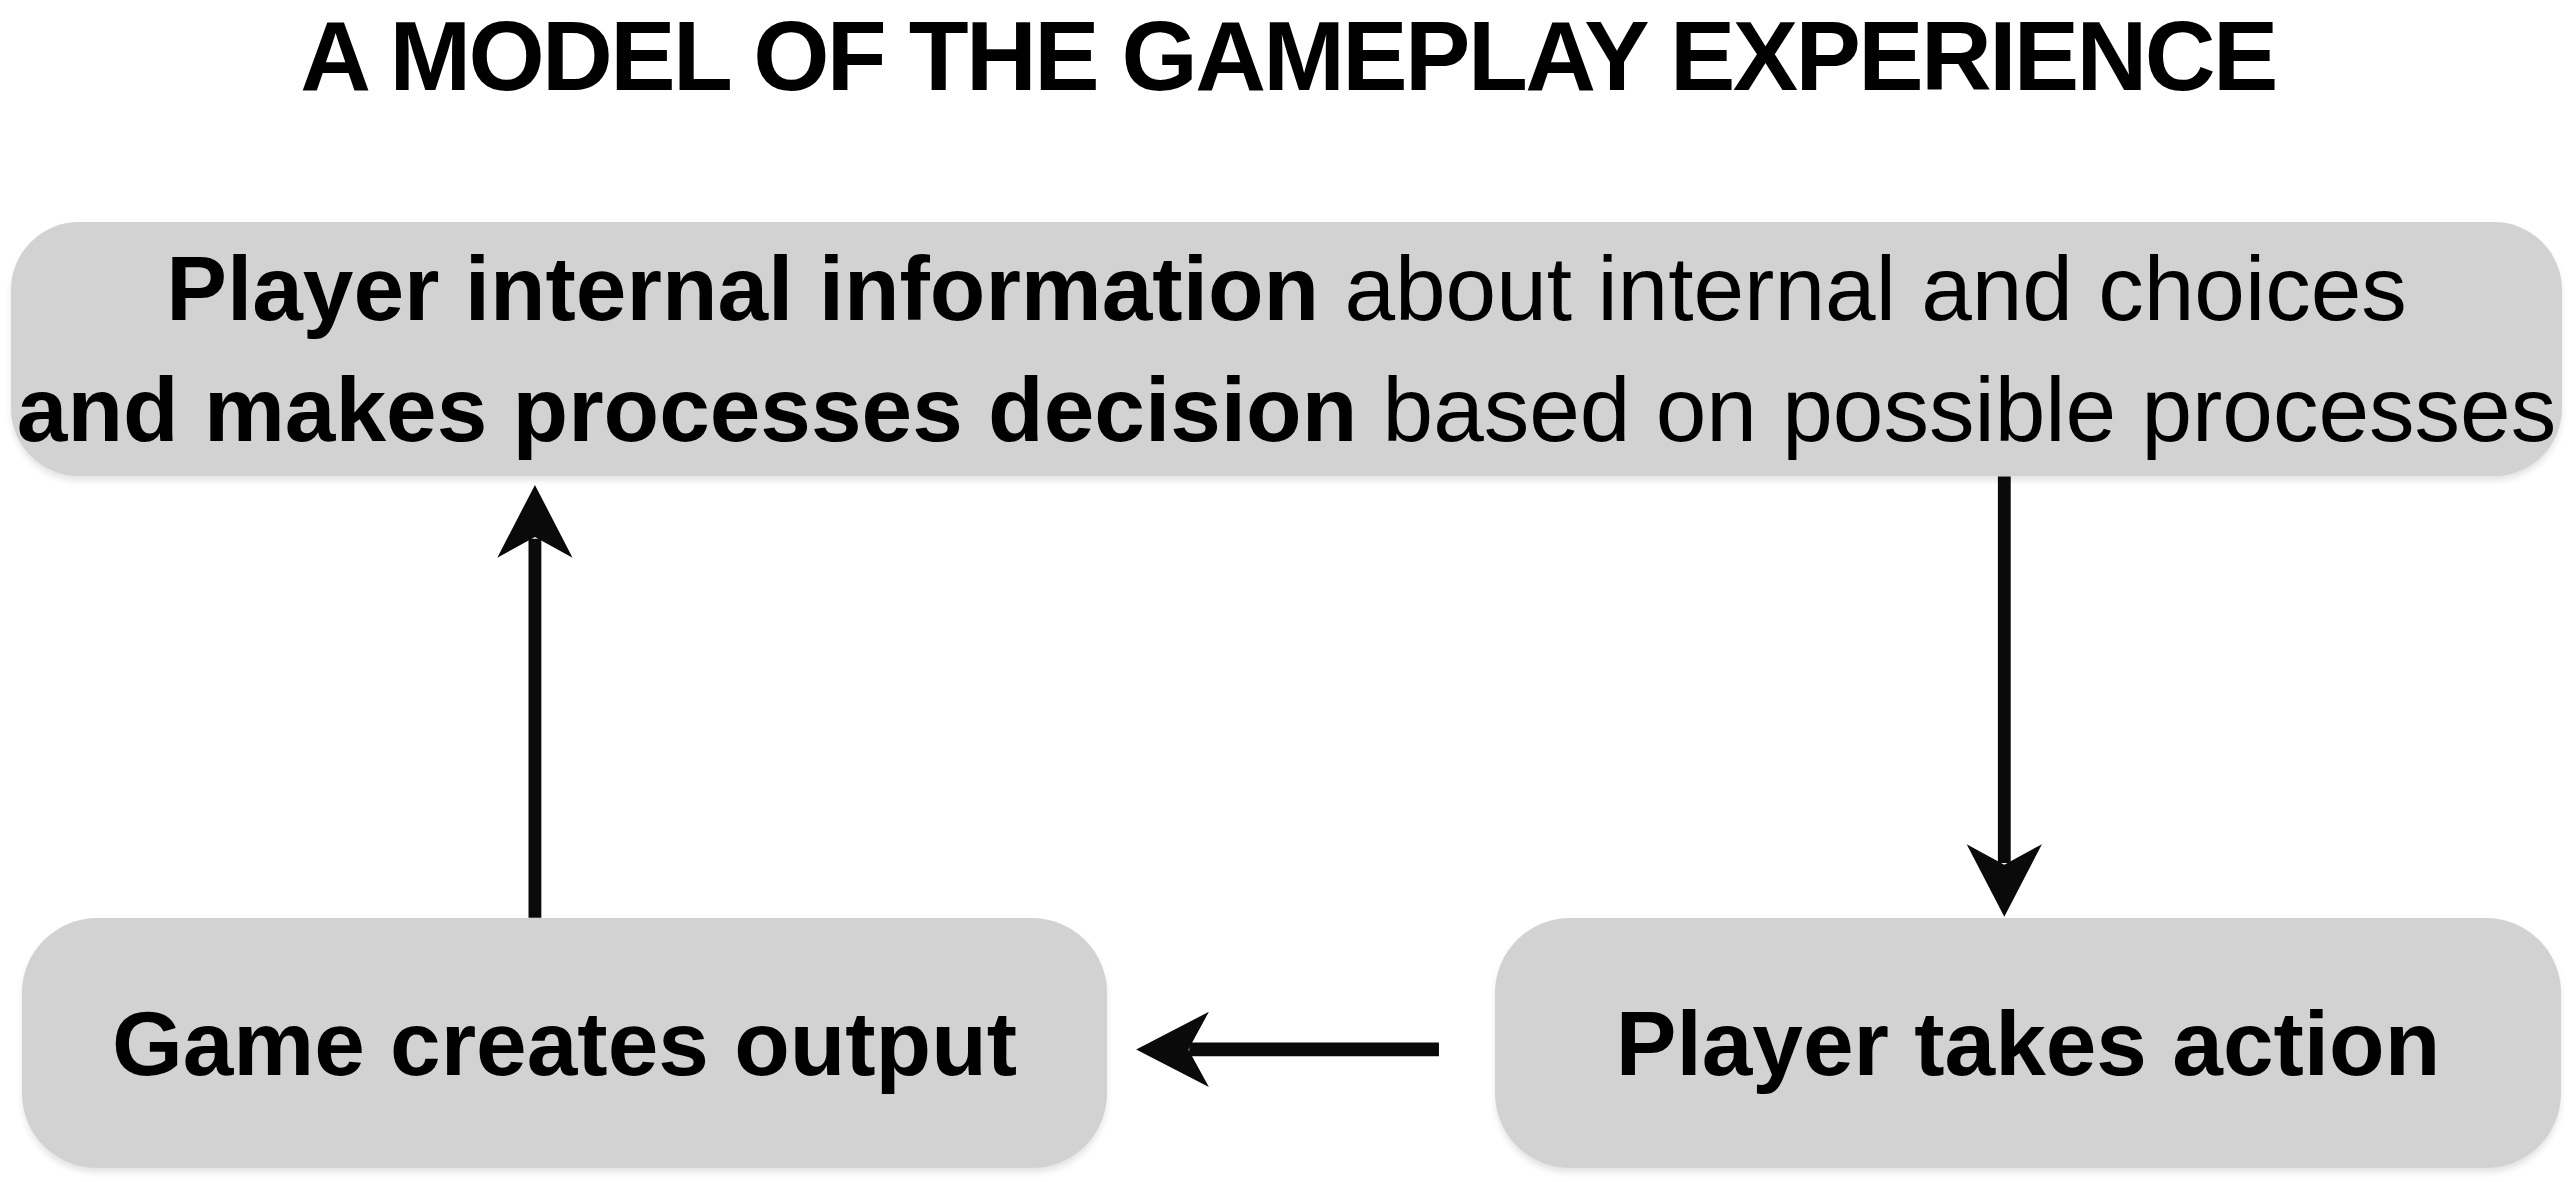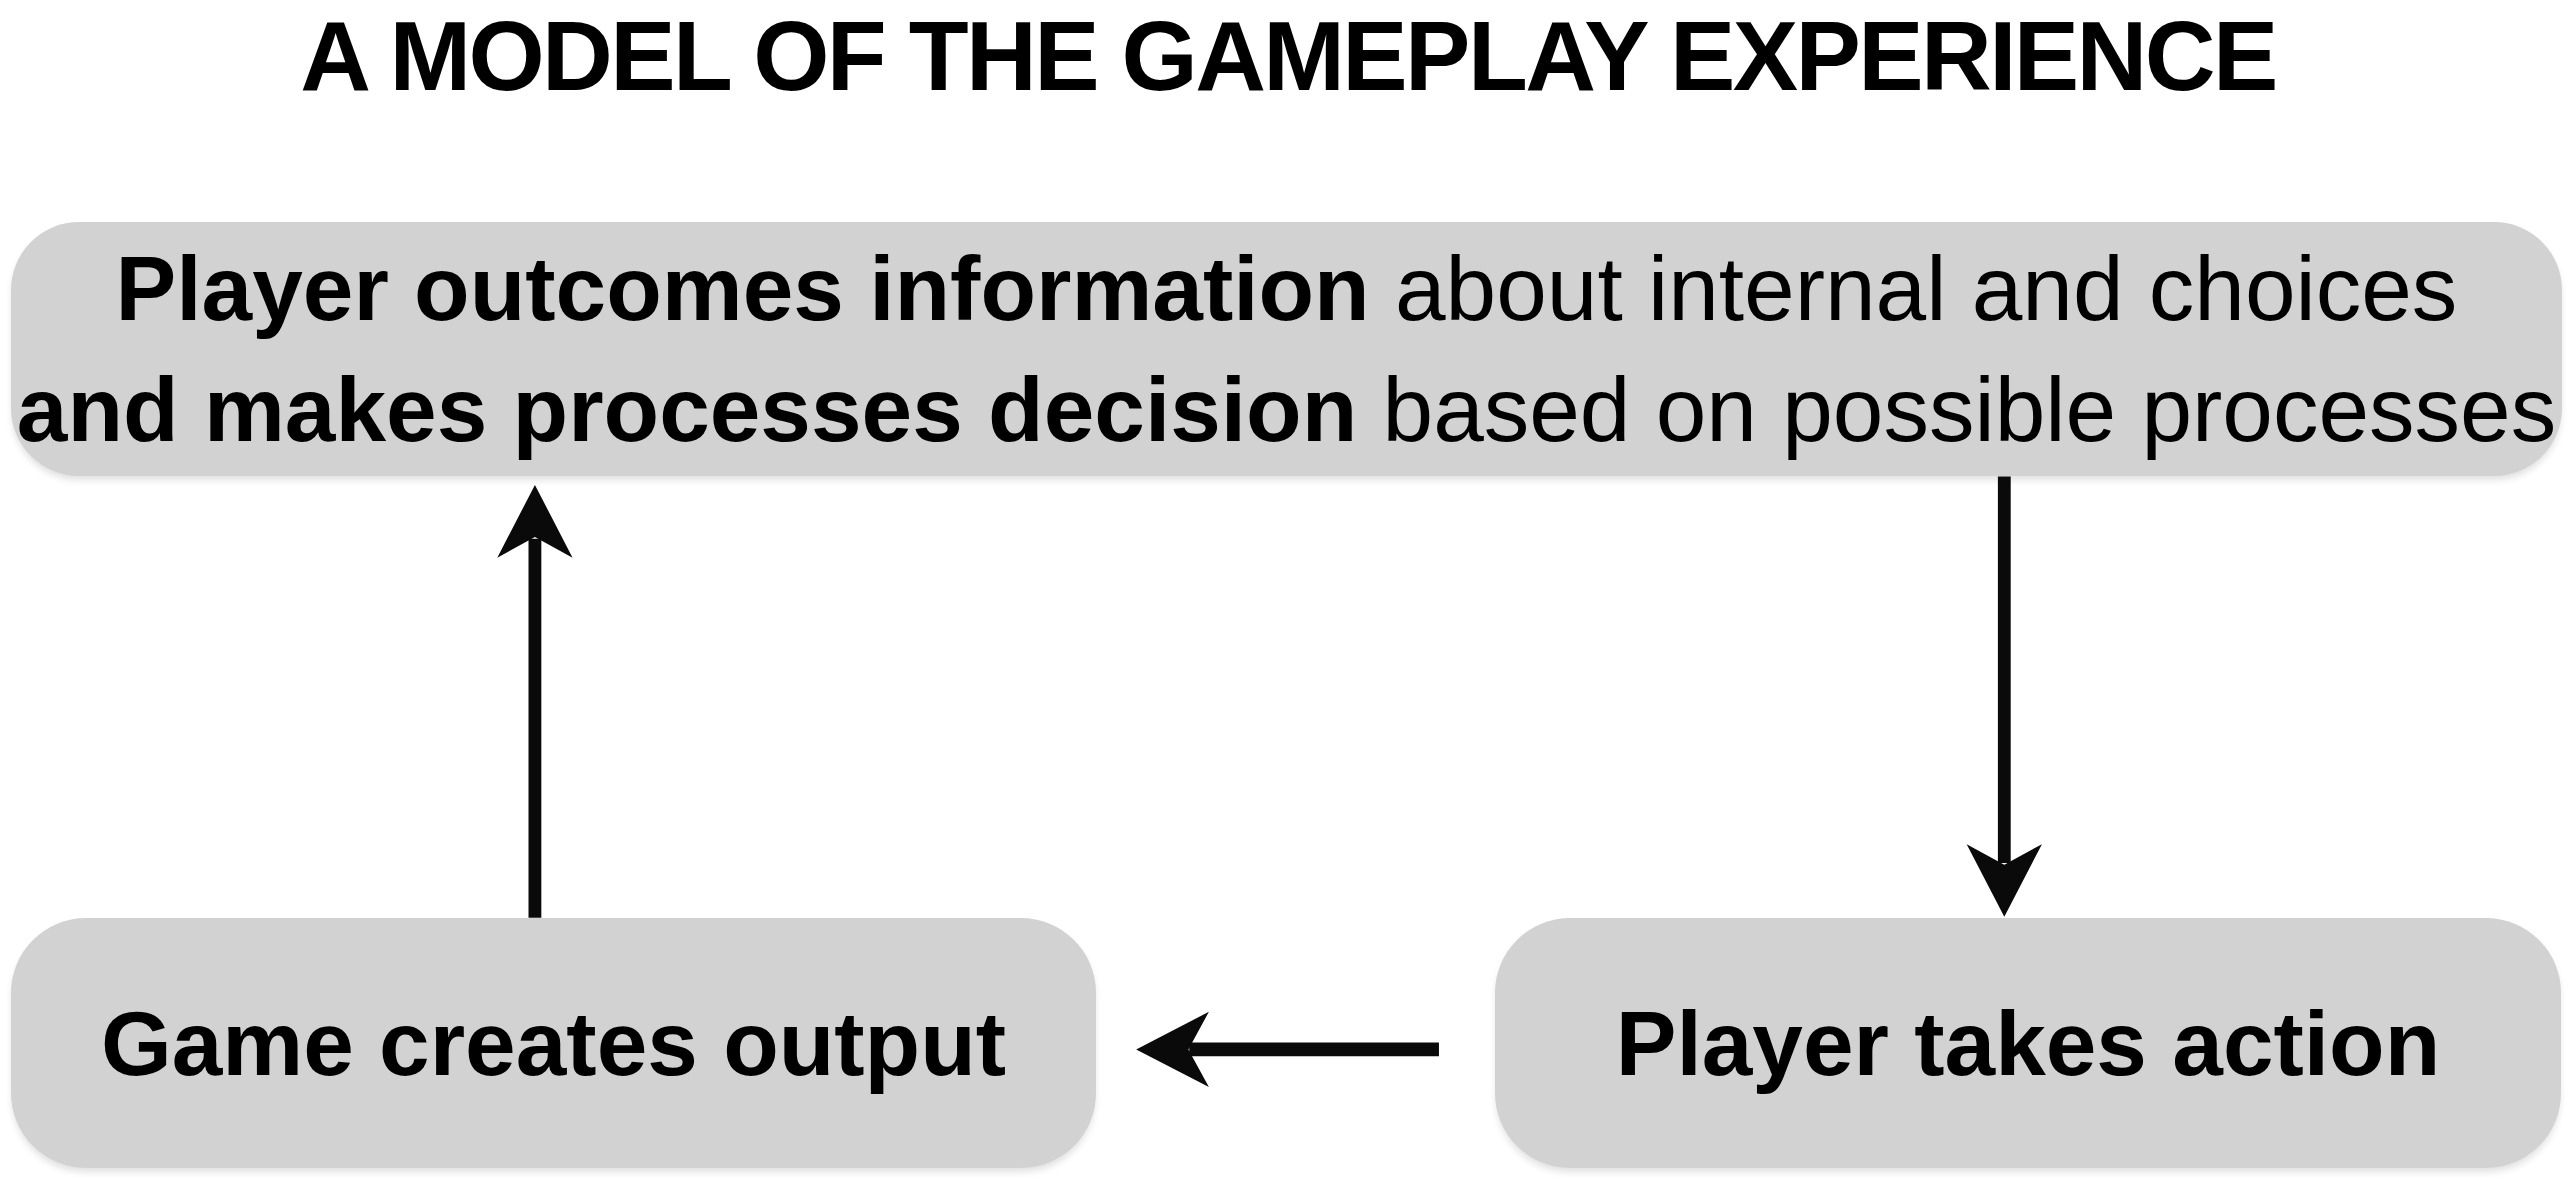--- a/index.html
+++ b/index.html
@@ -57,21 +57,21 @@
   .node-bottom {
     top: 918px;
     height: 250px;
     border-radius: 75px;
     font-size: 91px;
     font-weight: bold;
     line-height: 103px;
     white-space: nowrap;
   }
   .node-output {
-    left: 11px;
+    left: 22px;
     width: 1085px;
   }
   .node-action {
     left: 1495px;
     width: 1066px;
   }
   .arrows {
     position: absolute;
     left: 0;
     top: 0;
@@ -83,21 +83,21 @@
 </style>
 </head>
 <body>
 
 <div class="canvas">
 
   <h1 class="title">A MODEL OF THE GAMEPLAY EXPERIENCE</h1>
 
   <div class="node node-process">
     <div>
-      <span class="line"><b>Player outcomes information</b><span> about internal and choices</span></span>
+      <span class="line"><b>Player internal information</b><span> about internal and choices</span></span>
       <span class="line"><b>and makes processes decision</b><span> based on possible processes</span></span>
     </div>
   </div>
 
   <div class="node node-bottom node-output">
     <span>Game creates output</span>
   </div>
 
   <div class="node node-bottom node-action">
     <span>Player takes action</span>

